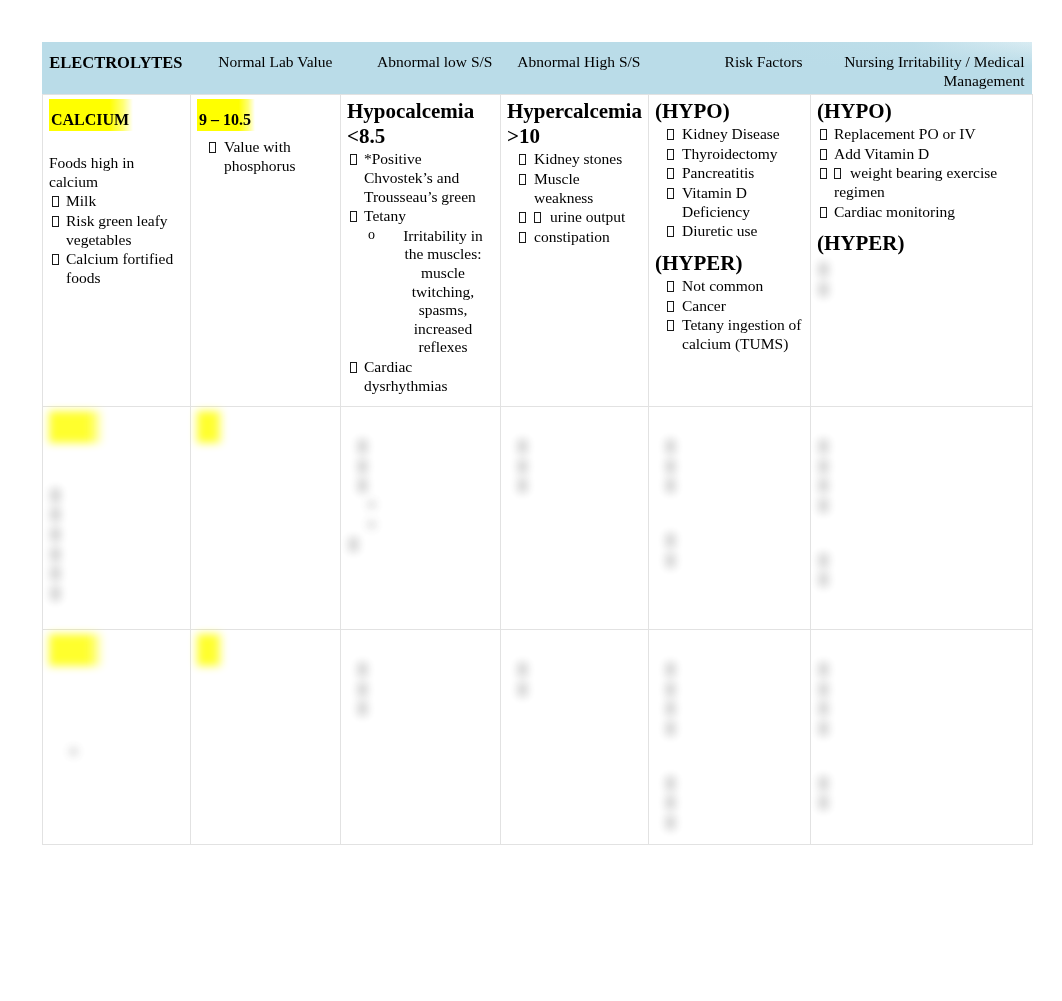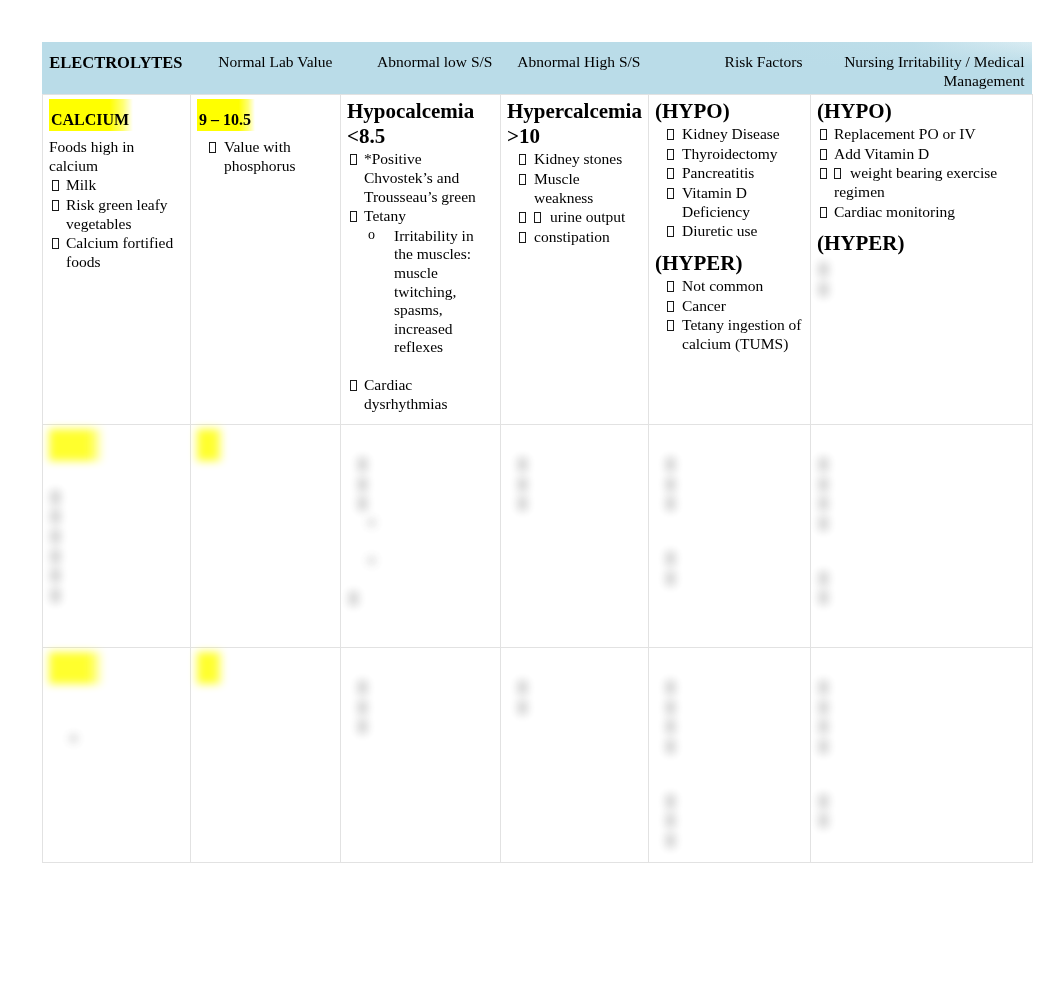--- a/index.html
+++ b/index.html
@@ -105,21 +105,21 @@
     background: linear-gradient(to right,
         #ffff00 0%, #ffff00 72%, rgba(255,255,0,0.55) 88%, rgba(255,255,0,0) 100%);
     margin-bottom: 7px;
   }
   .subhead {
     font-weight: bold;
     font-size: 21px;
     margin: 0 0 1px 0;
   }
   .plain {
-    margin: 0 0 1px 0;
+    margin: 16px 0 1px 0;
   }
   .gap { height: 9px; }
 
   ul.wing {
     list-style: none;
     margin: 0 0 0 0;
     padding: 0;
   }
   ul.wing > li {
     position: relative;
@@ -152,22 +152,23 @@
   }
 
   ul.sub-o {
     list-style: none;
     margin: 1px 0 1px 0;
     padding: 0;
   }
   ul.sub-o > li {
     position: relative;
     padding-left: 47px;
-    margin-bottom: 19px;
+    margin-bottom: 1px;
     line-height: 1.2;
+    text-align: center;
   }
   ul.sub-o > li::before {
     content: "o";
     position: absolute;
     left: 21px;
     top: 0;
     font-size: 14px;
   }
 
   

